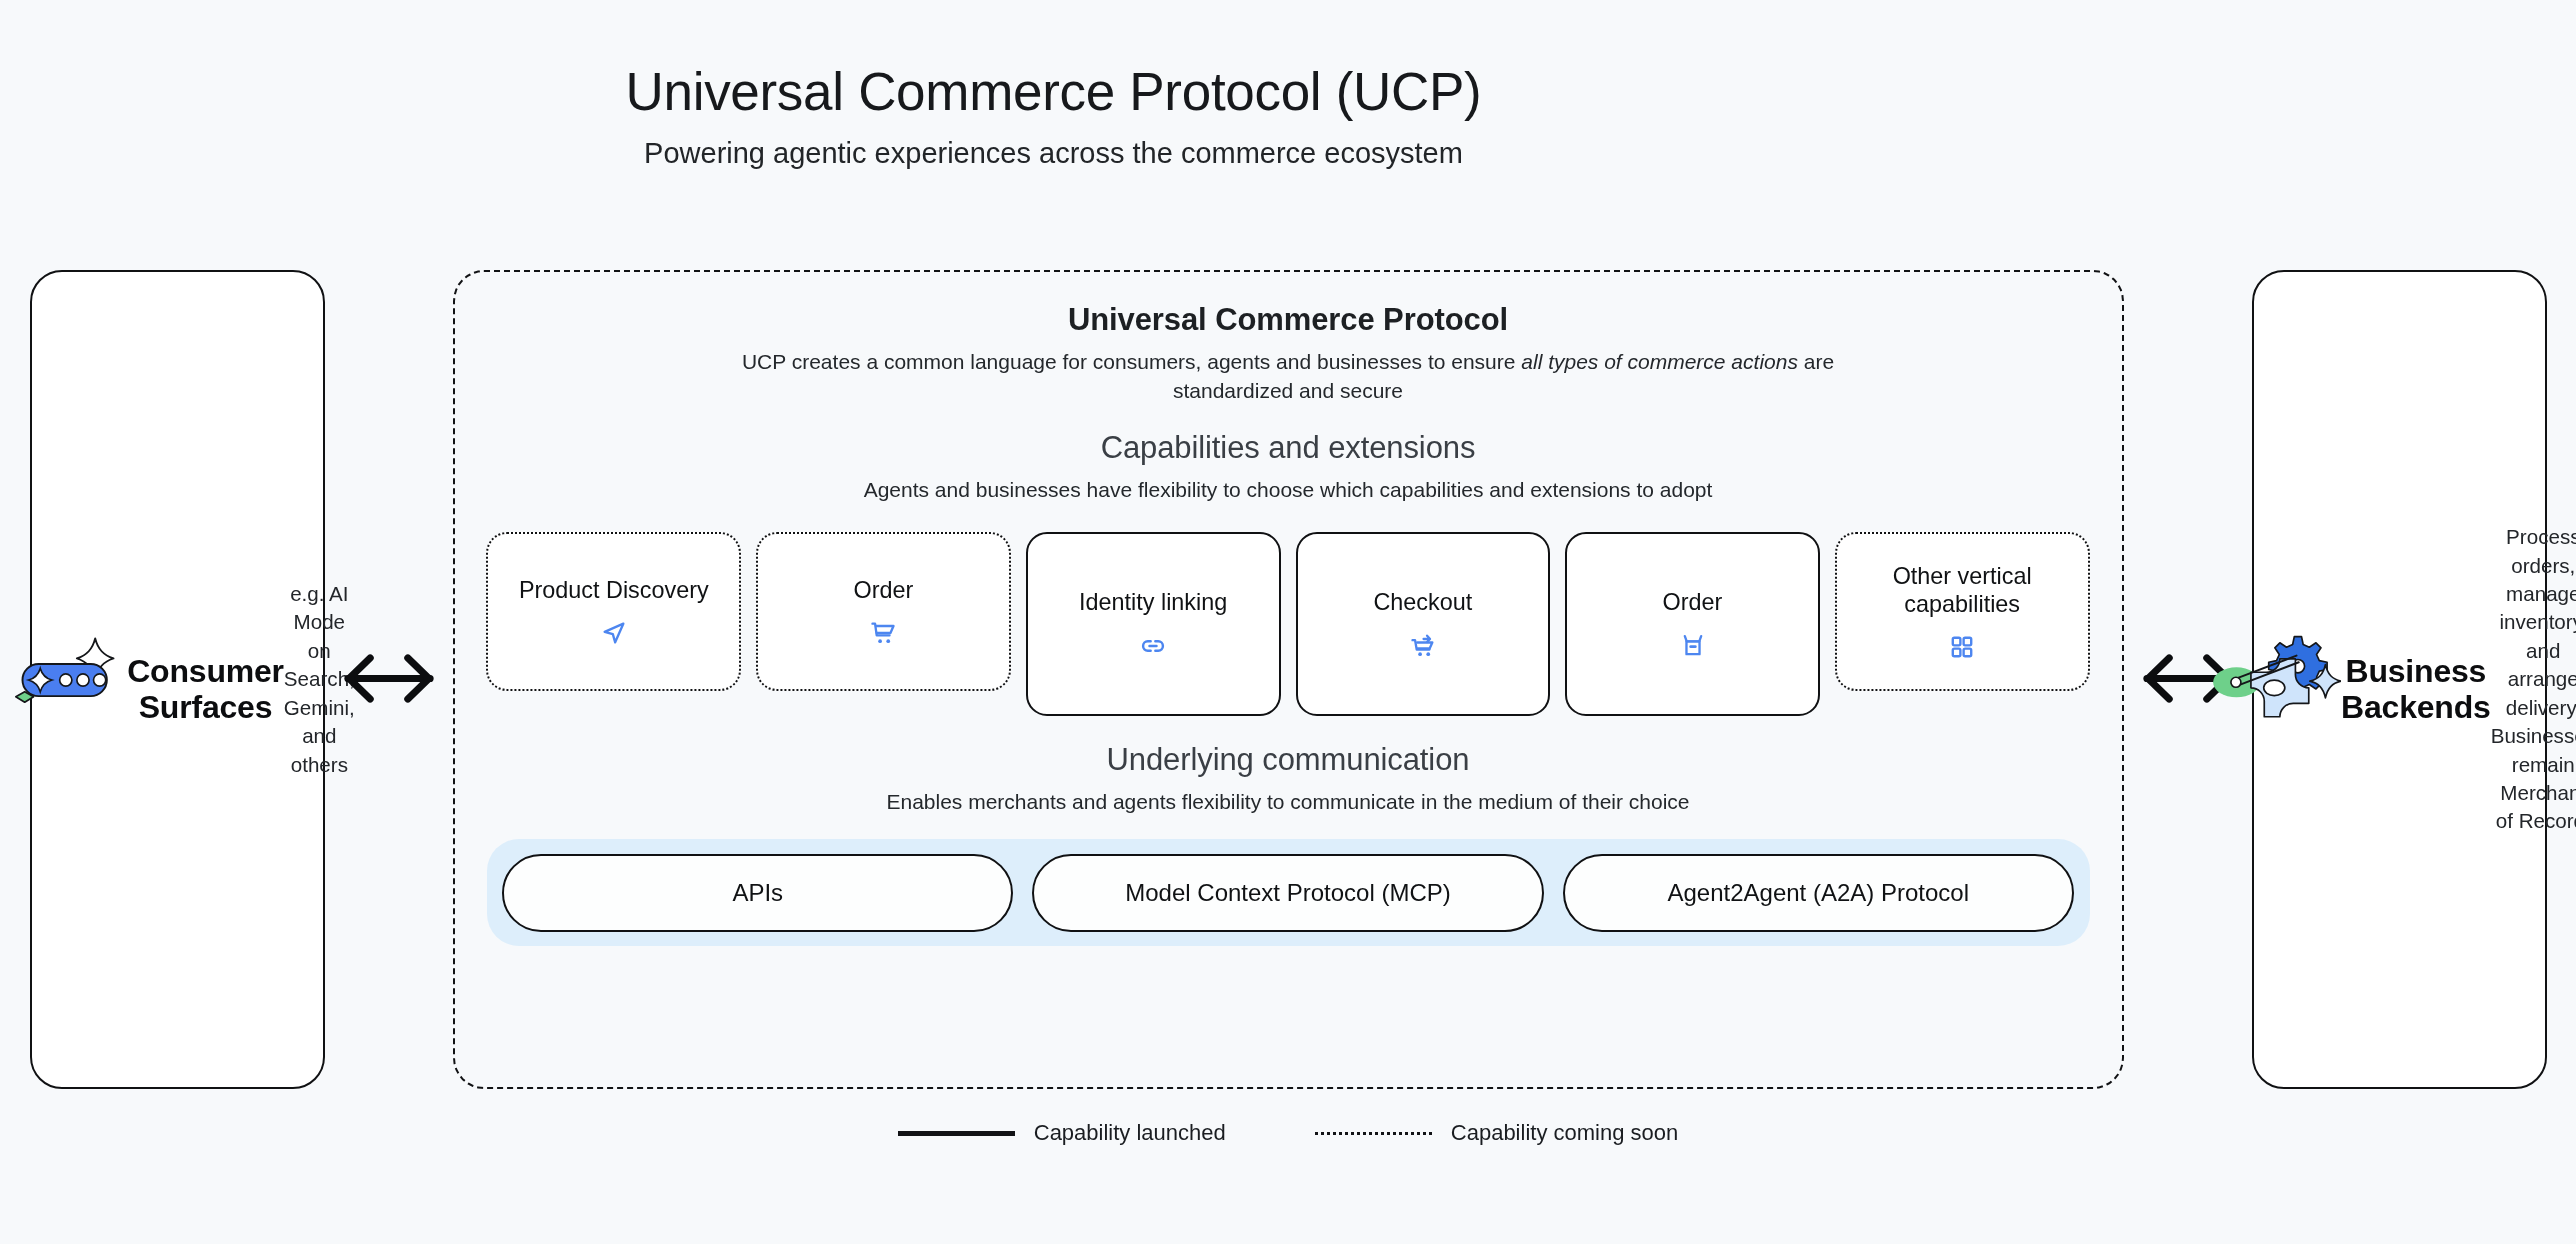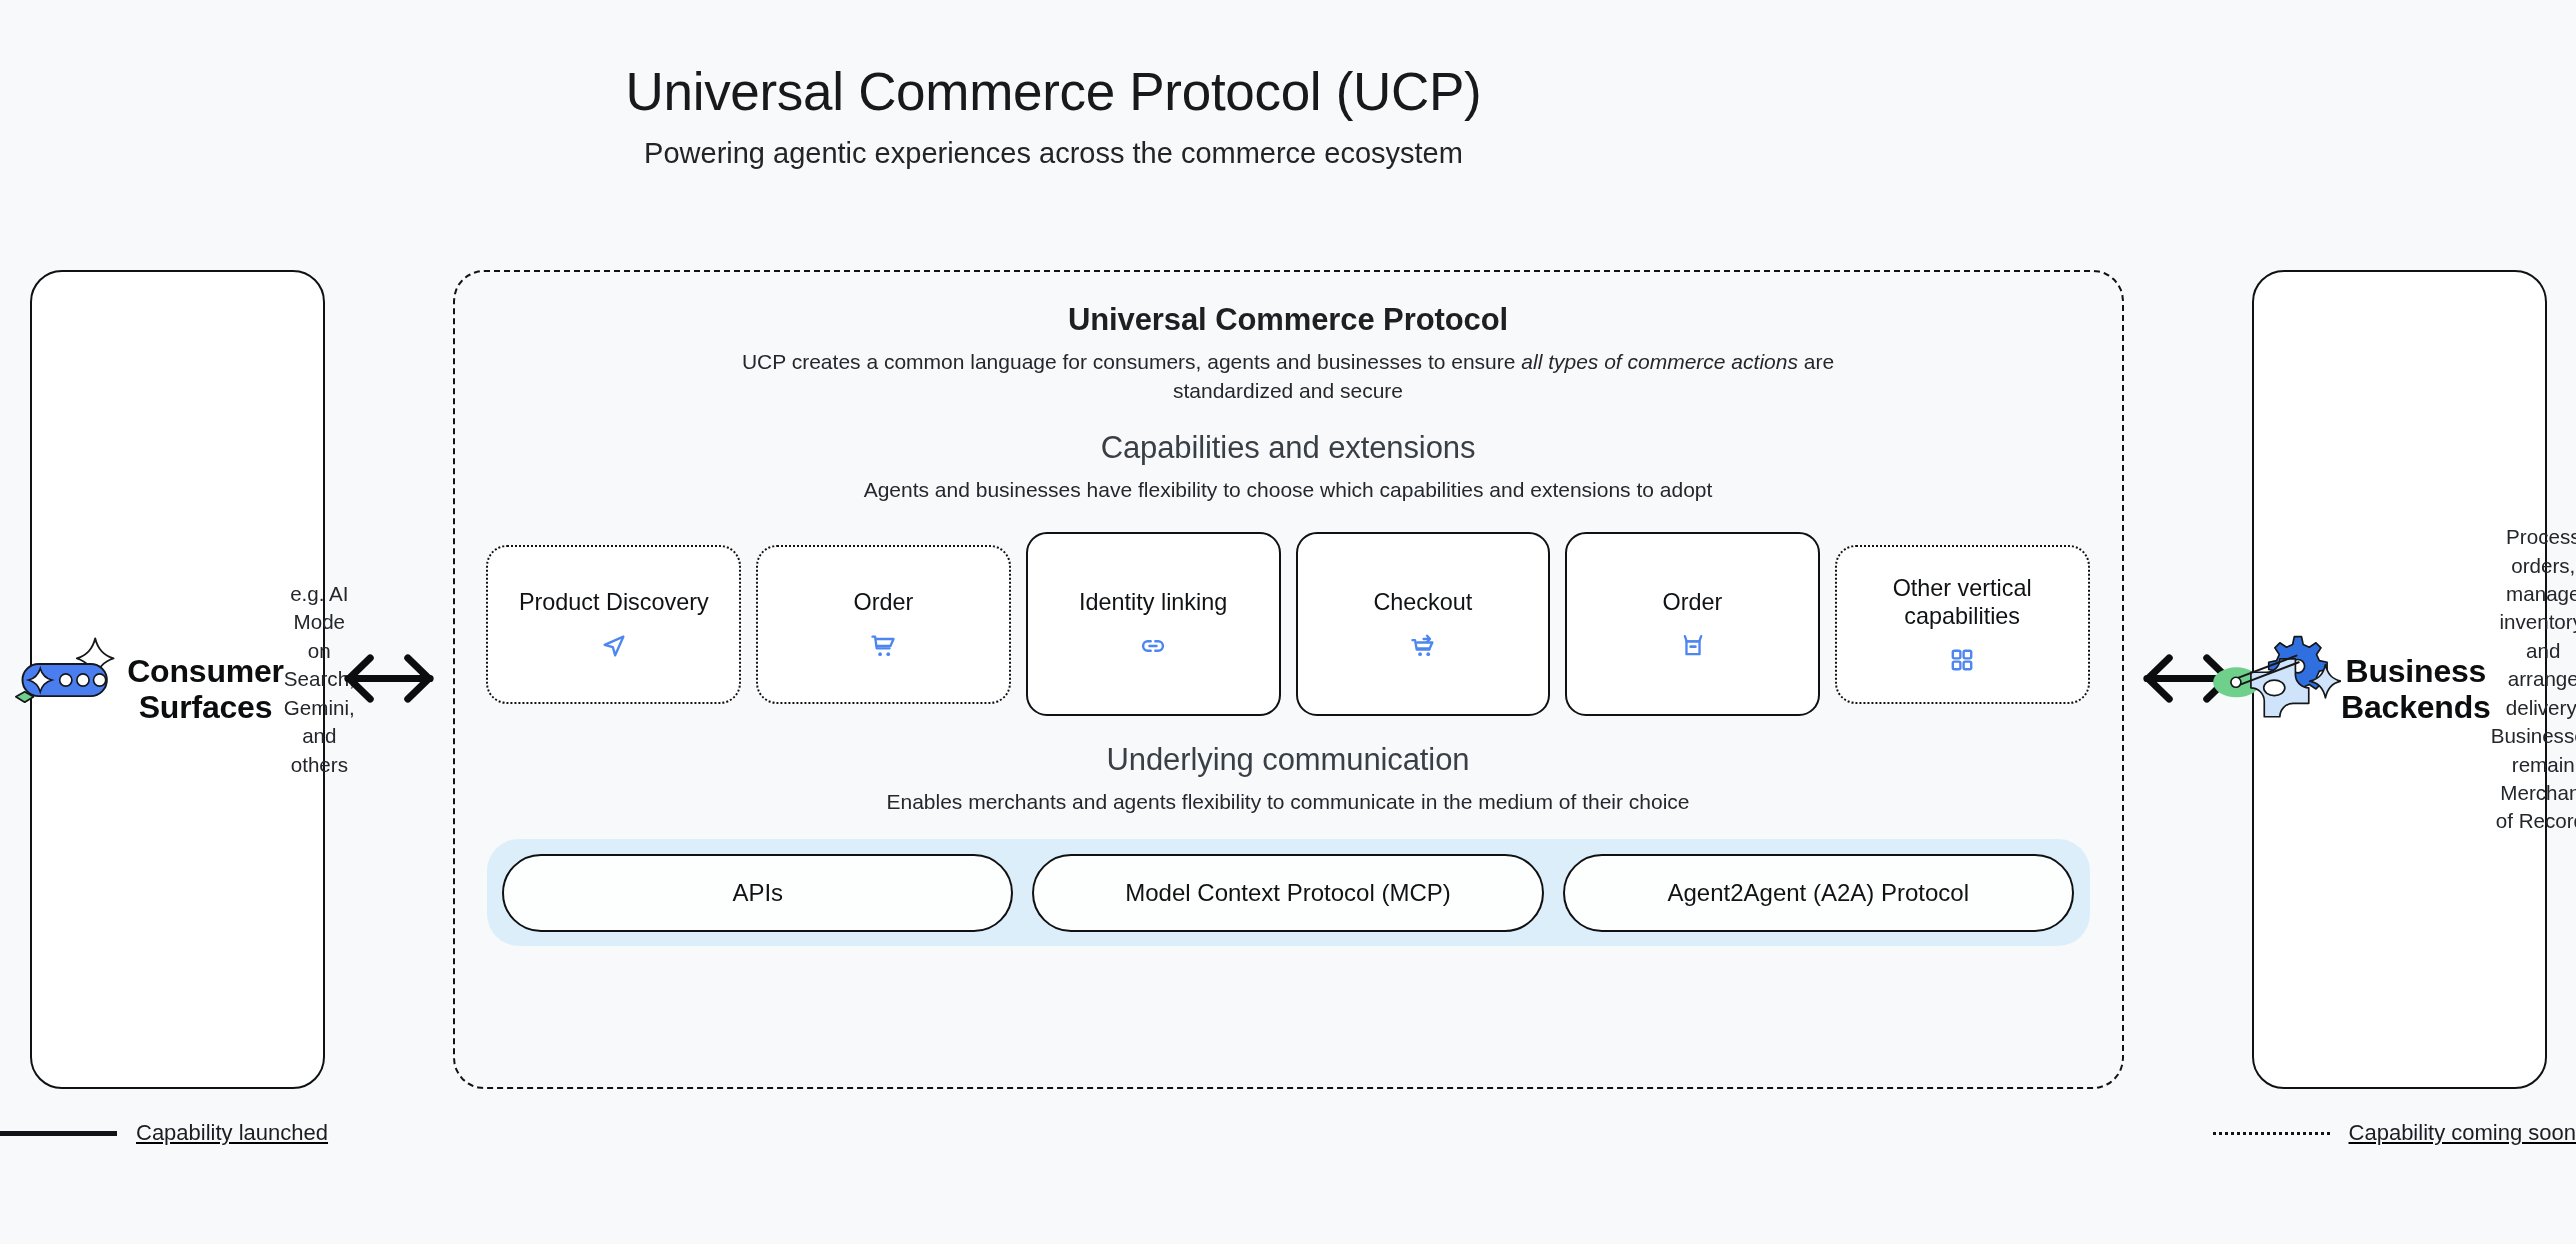--- a/index.html
+++ b/index.html
@@ -121,21 +121,20 @@
     line-height: 1.38;
     max-width: 1114px;
   }
   .sec-sub i { font-style: italic; }
 
   
   .cap-row {
     margin-top: 27px;
     width: 100%;
     display: flex;
-    align-items: center;
     justify-content: center;
     gap: 15px;
     height: 184px;
   }
   .cap-card {
     flex: 1 1 0;
     height: 159px;
     background: #ffffff;
     border-radius: 21px;
     display: flex;
@@ -196,23 +195,22 @@
   }
 
   
   .legend {
     position: absolute;
     top: 1120px;
     left: 0;
     width: 2576px;
     display: flex;
     align-items: center;
-    justify-content: space-between;
+    justify-content: center;
     gap: 89px;
-    text-decoration: underline;
   }
   .legend-item { display: flex; align-items: center; gap: 19px; }
   .legend-line-solid { width: 117px; height: 0; border-top: 5px solid #121316; }
   .legend-line-dotted { width: 117px; height: 0; border-top: 3.9px dotted #121316; }
   .legend-label { font-size: 22px; color: #1a1d21; font-weight: 400; }
 </style>
 </head>
 <body>
 
 <div class="page">

